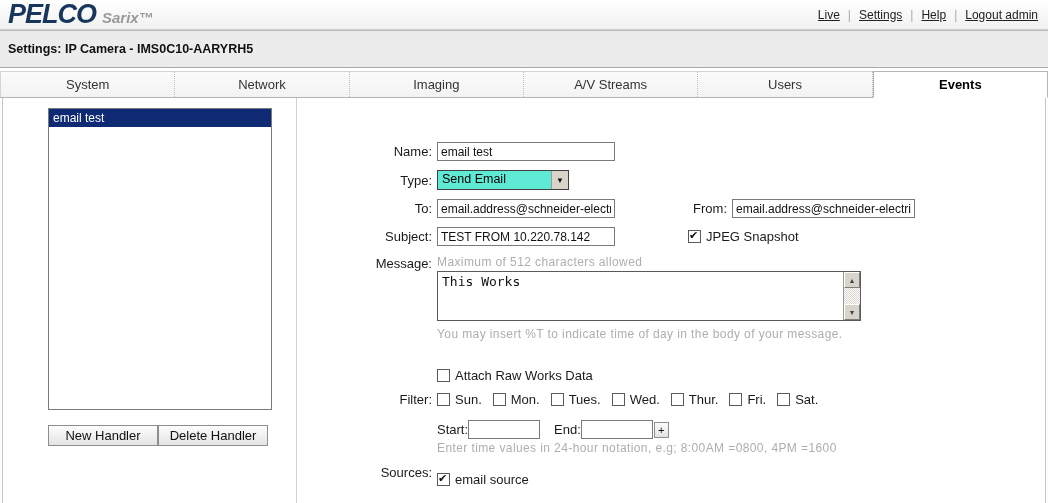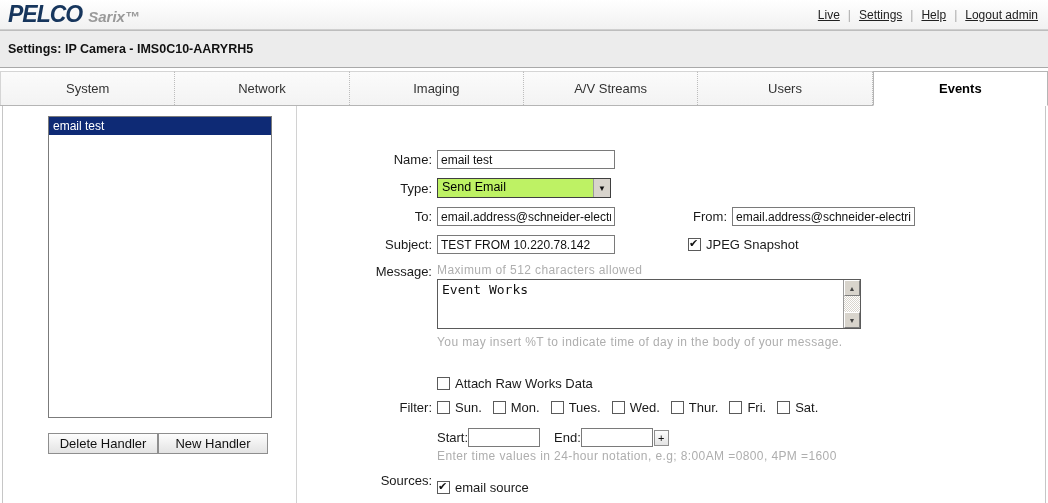--- a/index.html
+++ b/index.html
@@ -2,32 +2,32 @@
 <html><head>
 <meta charset="utf-8">
 <style>
   * { box-sizing: border-box; margin: 0; padding: 0; }
   html,body { width:1048px; height:503px; background:#fff; font-family:"Liberation Sans","DejaVu Sans",sans-serif; overflow:hidden; }
 
   
   .header { height:30px; display:flex; align-items:center; justify-content:space-between;
             background:linear-gradient(#ffffff,#f1f1f1); border-bottom:1px solid #cfcfcf; padding:0 10px 0 8px; }
   .logo { display:flex; align-items:baseline; gap:6px; }
-  .logo-pelco { font-style:italic; font-weight:900; font-size:23px; letter-spacing:-1px; color:#17365d; }
+  .logo-pelco { font-style:italic; font-weight:900; font-size:27px; letter-spacing:-1px; color:#17365d; }
   .logo-sarix { font-style:italic; font-weight:bold; font-size:15px; color:#9a9a9a; }
   .toplinks { display:flex; align-items:center; font-size:12px; color:#222;margin-left:22px; }
   .toplinks a { color:#222; text-decoration:underline; cursor:pointer; }
   .toplinks .sep { color:#aaa; margin:0 8px; }
 
   
   .settings-bar { height:38px; background:#ececec; border-top:1px solid #bdbdbd; border-bottom:1px solid #a9a9a9;
                   display:flex; align-items:center; padding-left:8px; font-size:12.5px; font-weight:bold; color:#111; }
 
   
-  .tabs { display:flex; height:38px; border-bottom:1px solid #b5b5b5; background:#fff; padding-top:3px; }
+  .tabs { display:flex; height:30px; border-bottom:1px solid #b5b5b5; background:#fff; padding-top:3px; }
   .tab { flex:1; display:flex; align-items:center; justify-content:center; font-size:13px; color:#333;
          background:linear-gradient(#fbfbfb,#f3f3f3); border-top:1px solid #d5d5d5; border-right:1px dotted #bdbdbd;
          cursor:pointer; }
   .tab:first-child { border-left:1px solid #d5d5d5; }
   .tab.active { background:#fff; font-weight:bold; color:#000; border:1px solid #b5b5b5; border-bottom:1px solid #fff;
                 margin-bottom:-1px; }
 
   
   .content { display:flex; height:409px; margin:0 2px; border-left:1px solid #c6c6c6; border-right:1px solid #c6c6c6;
              border-bottom:1px solid #c6c6c6; background:#fff; }
@@ -46,21 +46,21 @@
   .form-area { flex:1; padding-top:44px; }
   .frow { display:flex; align-items:center; margin-bottom:9px; }
   .flabel { width:140px; text-align:right; font-size:13px; color:#1a1a1a; padding-right:5px; flex:none; }
   .ffield { display:flex; align-items:center; }
   .tinput { height:19px; border:1px solid #7a7a7a; font-size:12px; font-family:"Liberation Sans",sans-serif;
             padding:1px 3px; color:#111; background:#fff; }
   .w177 { width:178px; }
   .hint { font-size:12px; color:#aeaeae; letter-spacing:0.4px; }
 
   
-  .select { display:inline-flex; width:174px; height:20px; border:1px solid #3f3f3f; background:#bef264; cursor:pointer; }
+  .select { display:inline-flex; width:132px; height:20px; border:1px solid #3f3f3f; background:#5eead4; cursor:pointer; }
   .select-text { flex:1; font-size:12.5px; padding:1px 4px; white-space:nowrap; overflow:hidden; }
   .select-btn { width:17px; background:#d8d4cc; border-left:1px solid #9a9a9a; display:flex; align-items:center;
                 justify-content:center; font-size:8px; color:#111; }
 
   
   input.cb { appearance:none; -webkit-appearance:none; width:13px; height:13px; border:1px solid #5a5a5a;
              background:#fff; position:relative; flex:none; margin:0 5px 0 0; cursor:pointer; vertical-align:-2px; }
   input.cb:checked::after { content:"\2714"; position:absolute; left:0px; top:-2px; font-size:11px; color:#111; }
   .cb-label { font-size:13px; color:#1a1a1a; }
 
@@ -117,22 +117,22 @@
   <div class="tab active">Events</div>
 </div>
 
 <div class="content">
 
   <div class="left-panel">
     <div class="handler-list">
       <div class="handler-item selected">email test</div>
     </div>
     <div class="panel-buttons">
+      <button class="btn">New Handler</button>
       <button class="btn">Delete Handler</button>
-      <button class="btn">New Handler</button>
     </div>
   </div>
 
   <div class="form-area">
 
     <div class="frow">
       <div class="flabel">Name:</div>
       <div class="ffield">
         <input class="tinput w177" type="text" value="email test" style="">
       </div>
@@ -165,21 +165,21 @@
         <input class="cb" type="checkbox" checked="" style="">
         <span class="cb-label">JPEG Snapshot</span>
       </div>
     </div>
 
     <div class="msg-block">
       <div class="flabel" style="padding-top:1px">Message:</div>
       <div class="msg-col">
         <span class="hint">Maximum of 512 characters allowed</span>
         <div class="msgbox">
-          <div class="msgtext">Event Works</div>
+          <div class="msgtext">This Works</div>
           <div class="sbar">
             <div class="sbtn">▲</div>
             <div class="sbtn">▼</div>
           </div>
         </div>
         <span class="hint" style="margin-top:6px">You may insert %T to indicate time of day in the body of your message.</span>
       </div>
     </div>
 
     <div class="frow" style="margin-top:14px">

